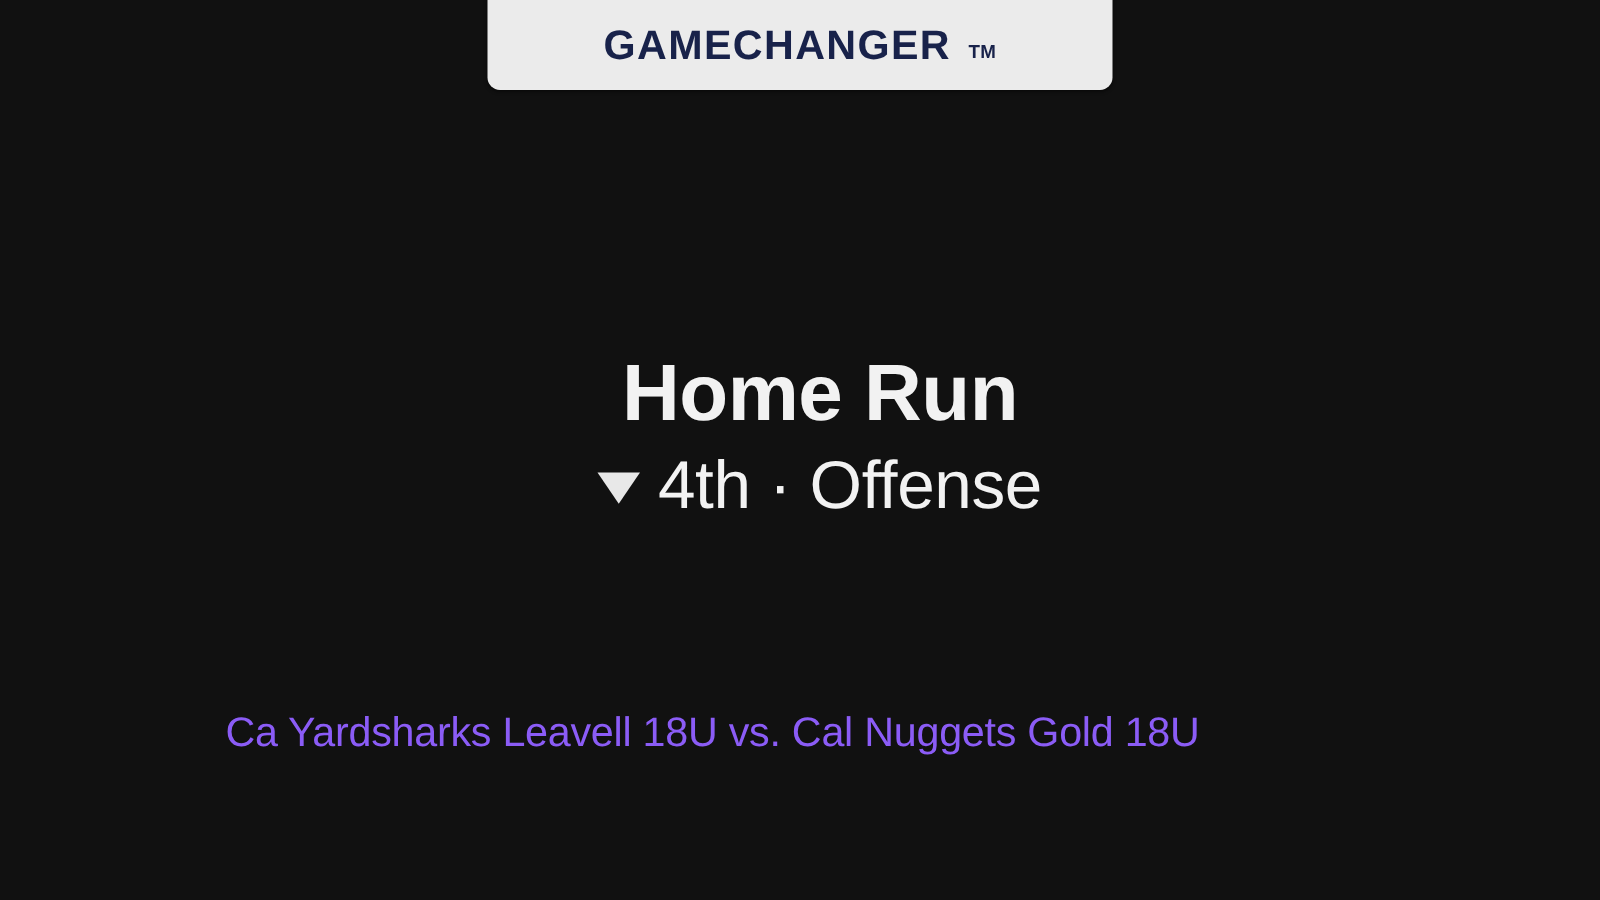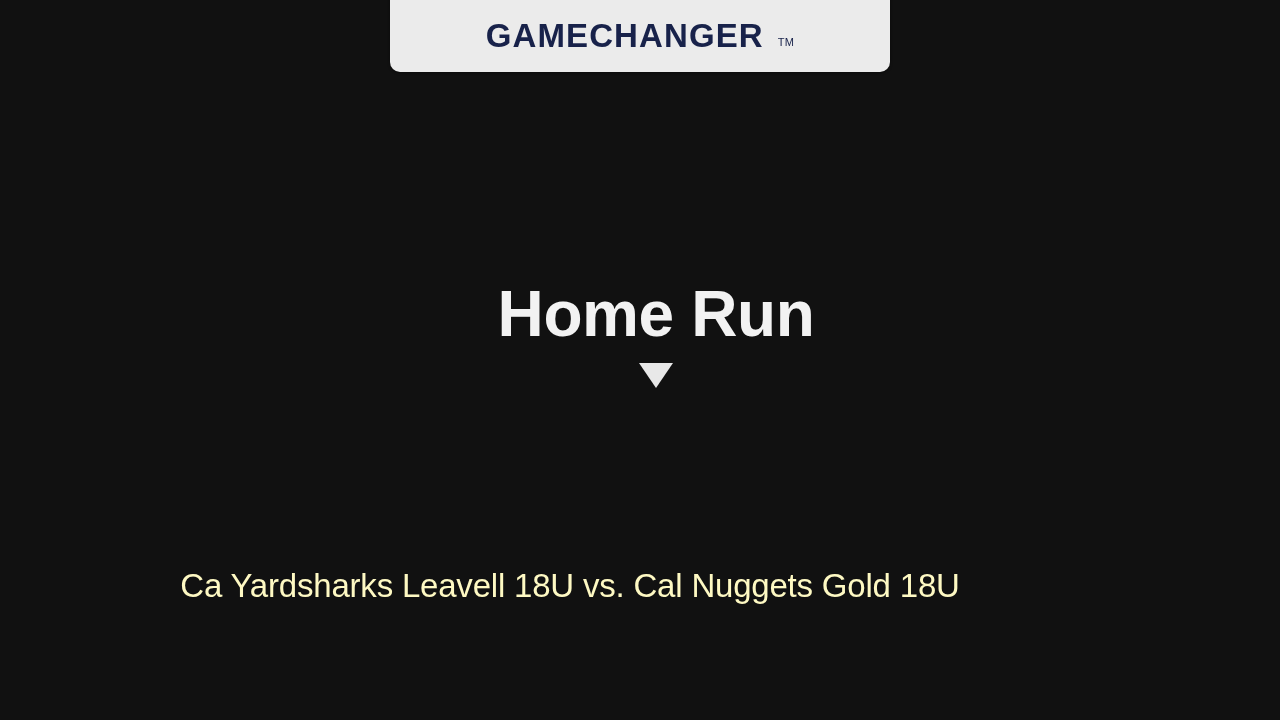--- a/index.html
+++ b/index.html
@@ -46,22 +46,22 @@
     font-size: 33px;
     font-weight: 700;
     letter-spacing: 1.1px;
     color: #18224a;
     line-height: 1;
     white-space: nowrap;
   }
 
   .brand-tm {
     font-family: "Liberation Sans", sans-serif;
-    font-size: 11px;
-    font-weight: 400;
+    font-size: 15px;
+    font-weight: 700;
     letter-spacing: 0.3px;
     color: #18224a;
     margin-left: 14px;
     line-height: 1;
     position: relative;
     top: -1px;
   }
 
   
   .play-block {
@@ -113,37 +113,38 @@
   
   .matchup {
     position: absolute;
     top: 566px;
     left: 0;
     width: 1140px;
     text-align: center;
     font-family: "Liberation Sans", sans-serif;
     font-size: 33px;
     font-weight: 400;
-    color: #fef9c3;
+    color: #8b5cf6;
     letter-spacing: -0.2px;
     line-height: 1.2;
     white-space: nowrap;
   }
 </style>
 </head>
 <body>
 
 <div class="brand-banner">
   <div class="brand-logo">
     <span class="brand-wordmark">GAMECHANGER</span>
     <span class="brand-tm">TM</span>
   </div>
 </div>
 
 <div class="play-block">
   <div class="play-title">Home Run</div>
 
   <div class="play-context">
     <span class="inning-arrow"></span>
+    <span class="play-context-text">4th · Offense</span>
   </div>
 </div>
 
 <div class="matchup">Ca Yardsharks Leavell 18U vs. Cal Nuggets Gold 18U</div>
 
 </body></html>

